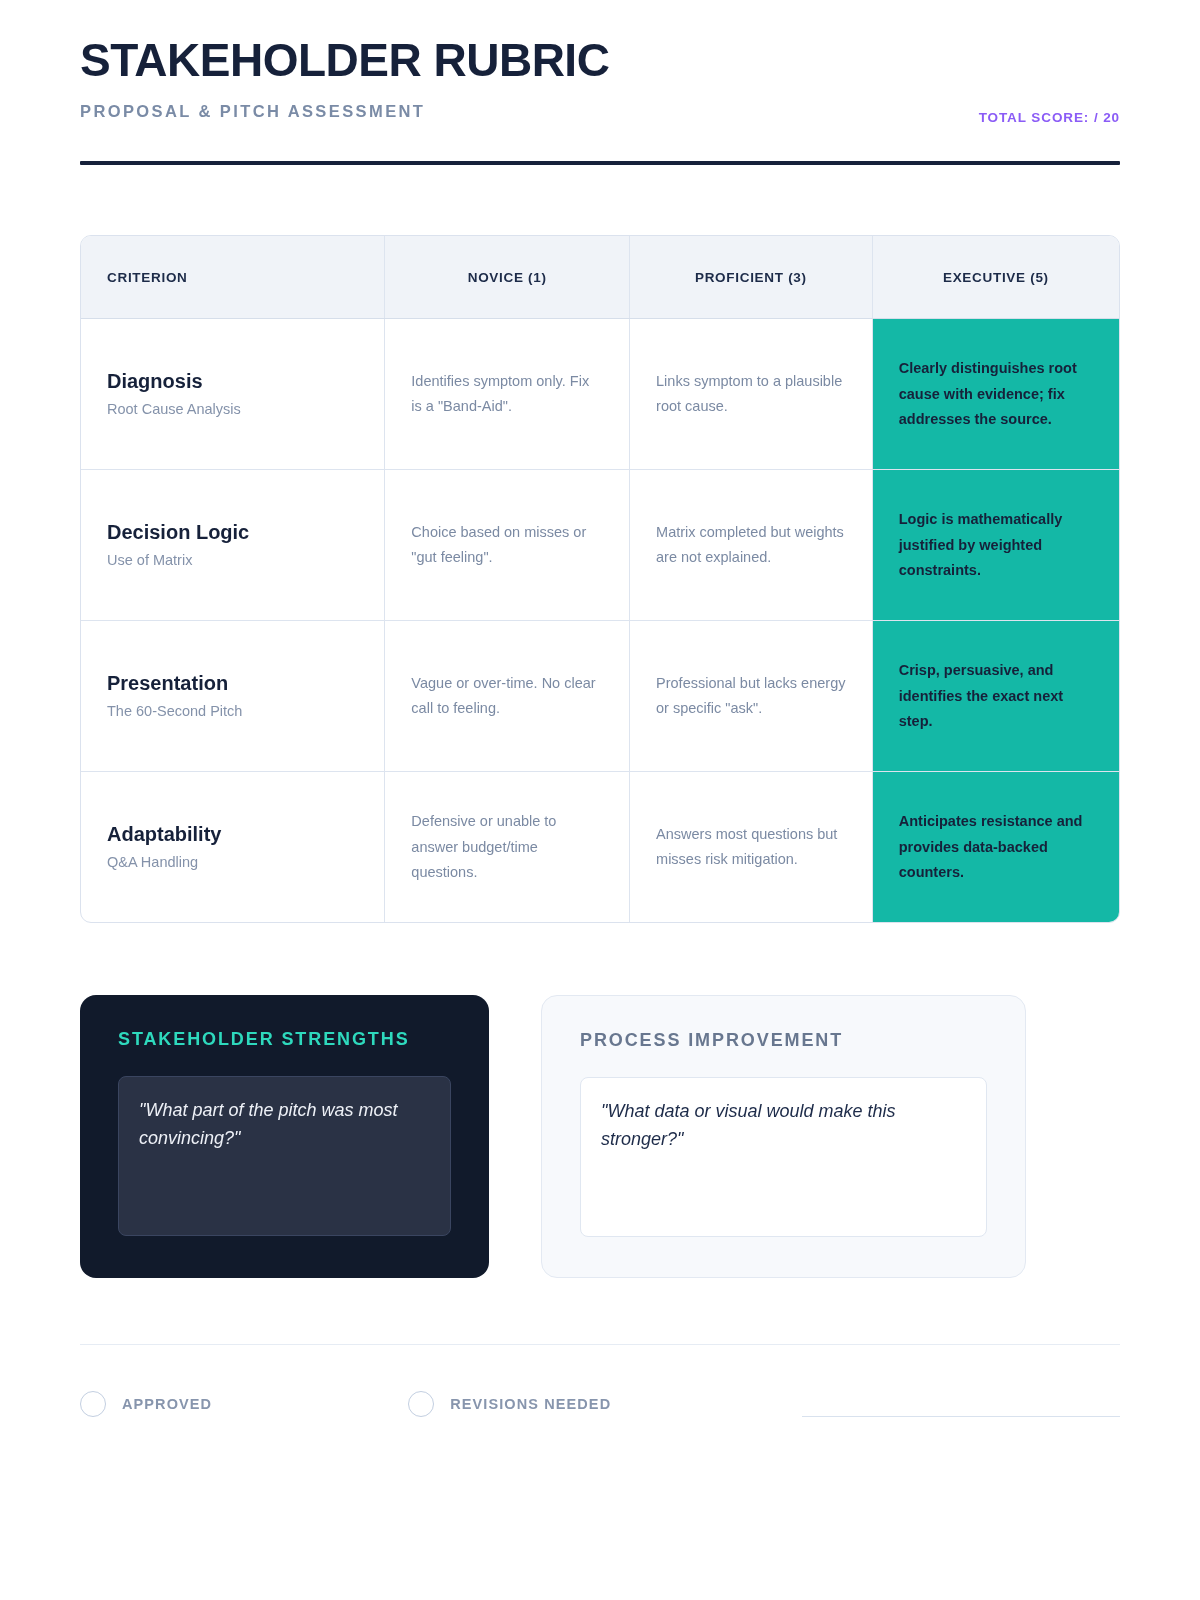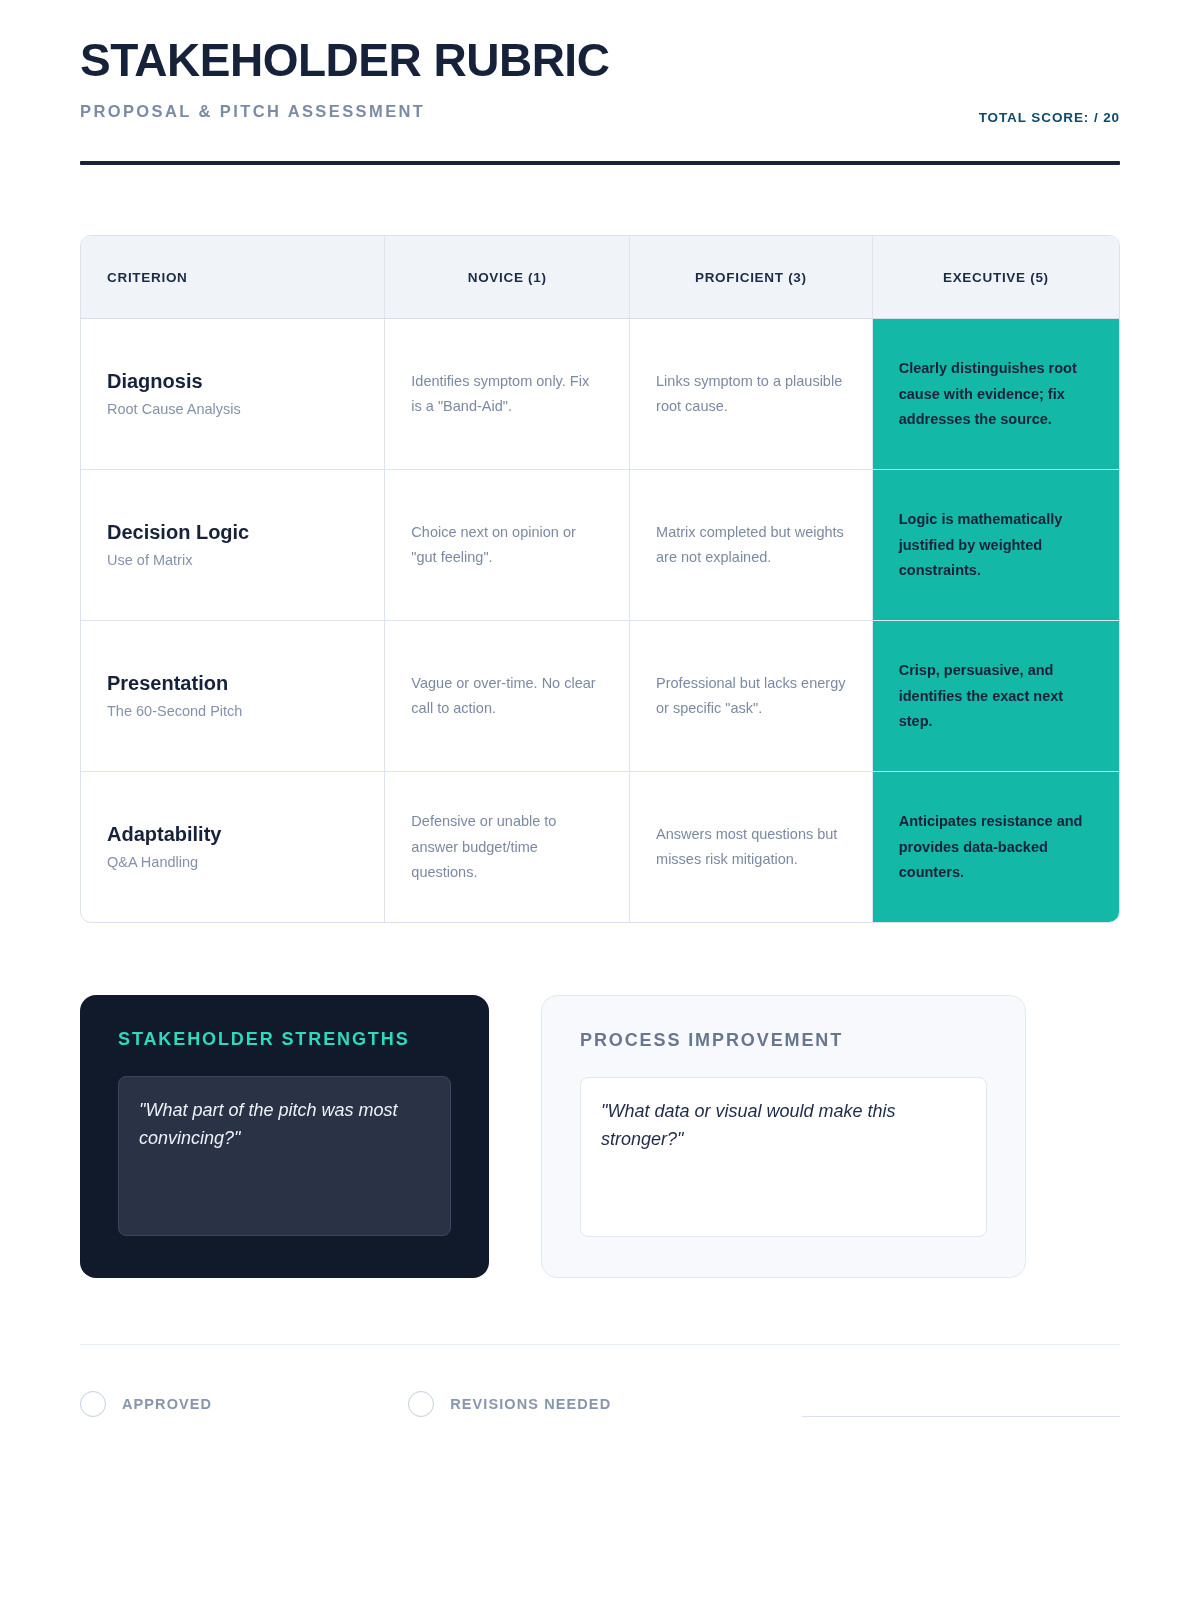--- a/index.html
+++ b/index.html
@@ -45,21 +45,21 @@
     color: #7a8ba6;
     text-transform: uppercase;
   }
   .total-score {
     position: absolute;
     right: 0;
     top: 110px;
     font-size: 13.5px;
     font-weight: 700;
     letter-spacing: 0.9px;
-    color: #0c4a6e;
+    color: #8b5cf6;
     text-transform: uppercase;
   }
   .rule {
     margin-top: 40px;
     height: 4px;
     background: #16213a;
     border-radius: 1px;
   }
 
   
@@ -270,36 +270,36 @@
           <td class="exec">
             <div class="level-text">Clearly distinguishes root cause with evidence; fix addresses the source.</div>
           </td>
         </tr>
         <tr>
           <td>
             <div class="crit-name">Decision Logic</div>
             <div class="crit-sub">Use of Matrix</div>
           </td>
           <td>
-            <div class="level-text">Choice next on opinion or "gut feeling".</div>
+            <div class="level-text">Choice based on misses or "gut feeling".</div>
           </td>
           <td>
             <div class="level-text">Matrix completed but weights are not explained.</div>
           </td>
           <td class="exec">
             <div class="level-text">Logic is mathematically justified by weighted constraints.</div>
           </td>
         </tr>
         <tr>
           <td>
             <div class="crit-name">Presentation</div>
             <div class="crit-sub">The 60-Second Pitch</div>
           </td>
           <td>
-            <div class="level-text">Vague or over-time. No clear call to action.</div>
+            <div class="level-text">Vague or over-time. No clear call to feeling.</div>
           </td>
           <td>
             <div class="level-text">Professional but lacks energy or specific "ask".</div>
           </td>
           <td class="exec">
             <div class="level-text">Crisp, persuasive, and identifies the exact next step.</div>
           </td>
         </tr>
         <tr>
           <td>

